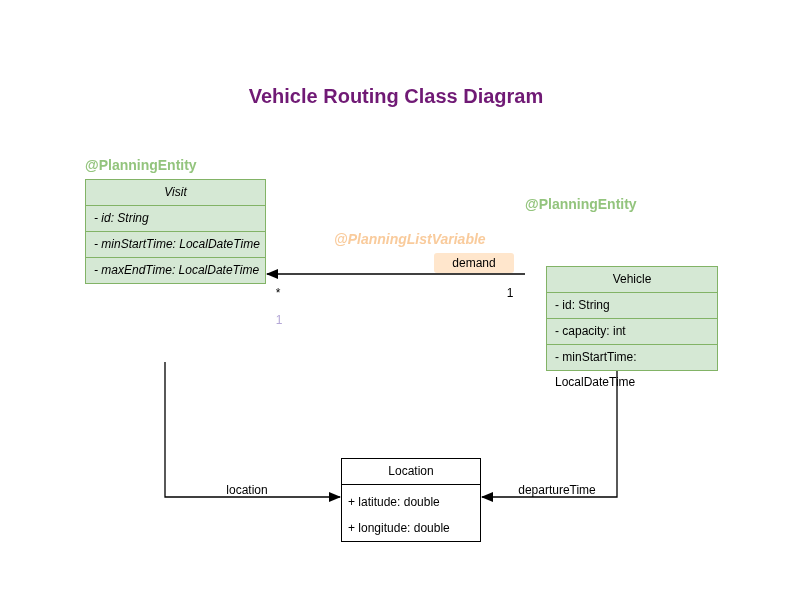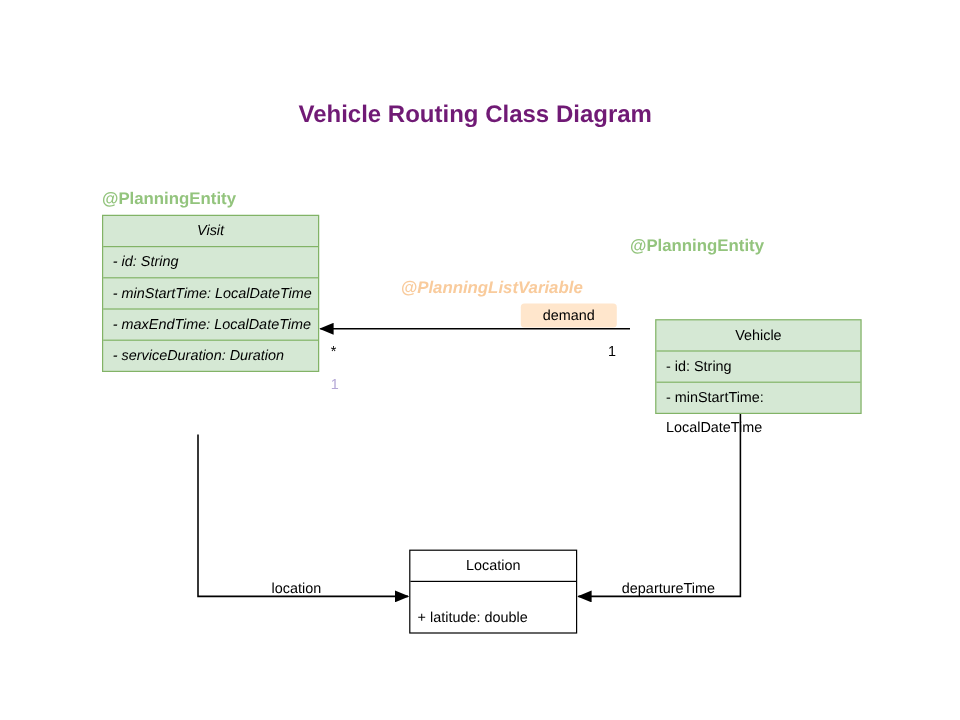--- a/index.html
+++ b/index.html
@@ -19,21 +19,21 @@
   .diagram-title{position:absolute;left:0;top:85px;width:792px;text-align:center;
     font-size:20px;font-weight:bold;color:#701a75;}
   .annotation{position:absolute;text-align:left;font-weight:bold;font-size:14px;}
   .annotation.green{color:var(--annotation_green);}
   .annotation.orange{color:var(--annotation_orange);}
   .uml-class{position:absolute;font-size:12px;color:#000;}
   .uml-class.green{background:var(--class_fill_green);border:1px solid var(--class_stroke_green);}
   .uml-class.plain{background:#ffffff;border:1px solid #000000;}
   .uml-header{height:25px;line-height:25px;text-align:center;}
   .uml-row{height:26px;line-height:25px;padding-left:8px;border-top:1px solid var(--class_stroke_green);}
-  .uml-class.plain .uml-compartment{border-top:1px solid #000000;padding-top:16px;}
+  .uml-class.plain .uml-compartment{border-top:1px solid #000000;padding-top:4px;}
   .uml-class.plain .uml-attr{height:26px;line-height:26px;padding-left:6px;}
   .edge-label-chip{position:absolute;left:434px;top:253px;width:80px;height:20px;
     background:var(--label_bg_orange);border-radius:3px;text-align:center;
     font-size:12px;line-height:20px;color:#000;}
   .edge-text{position:absolute;font-size:12px;color:#000;text-align:center;}
   .mult{position:absolute;font-size:12px;color:#000;text-align:center;width:16px;}
   .mult.purple{color:var(--stale_multiplicity_purple);}
 </style>
 </head>
 <body>
@@ -52,34 +52,35 @@
   </svg>
 
   <div class="diagram-title">Vehicle Routing Class Diagram</div>
 
   <div class="annotation green" style="left:85px;top:157px;width:181px;">@PlanningEntity</div>
   <div class="uml-class green" style="left:85px;top:179px;width:181px;font-style:italic;">
     <div class="uml-header">Visit</div>
     <div class="uml-row">- id: String</div>
     <div class="uml-row">- minStartTime: LocalDateTime</div>
     <div class="uml-row">- maxEndTime: LocalDateTime</div>
-    <div class="uml-row">- serviceDuration: Duration</div>
   </div>
 
   <div class="annotation green" style="left:525px;top:196px;width:191px;">@PlanningEntity</div>
   <div class="uml-class green" style="left:546px;top:218px;width:172px;margin-top:48px;">
     <div class="uml-header">Vehicle</div>
     <div class="uml-row">- id: String</div>
+    <div class="uml-row">- capacity: int</div>
     <div class="uml-row">- minStartTime: LocalDateTime</div>
   </div>
 
   <div class="uml-class plain" style="left:341px;top:458px;width:140px;">
     <div class="uml-header">Location</div>
     <div class="uml-compartment">
       <div class="uml-attr">+ latitude: double</div>
+      <div class="uml-attr">+ longitude: double</div>
     </div>
   </div>
 
   <div class="annotation orange" style="left:334px;top:231px;width:200px;font-style:italic;">@PlanningListVariable</div>
   <div class="edge-label-chip">demand</div>
   <div class="mult" style="left:270px;top:286px;">*</div>
   <div class="mult" style="left:502px;top:286px;">1</div>
   <div class="mult purple" style="left:271px;top:313px;">1</div>
 
   <div class="edge-text" style="left:197px;top:483px;width:100px;">location</div>

